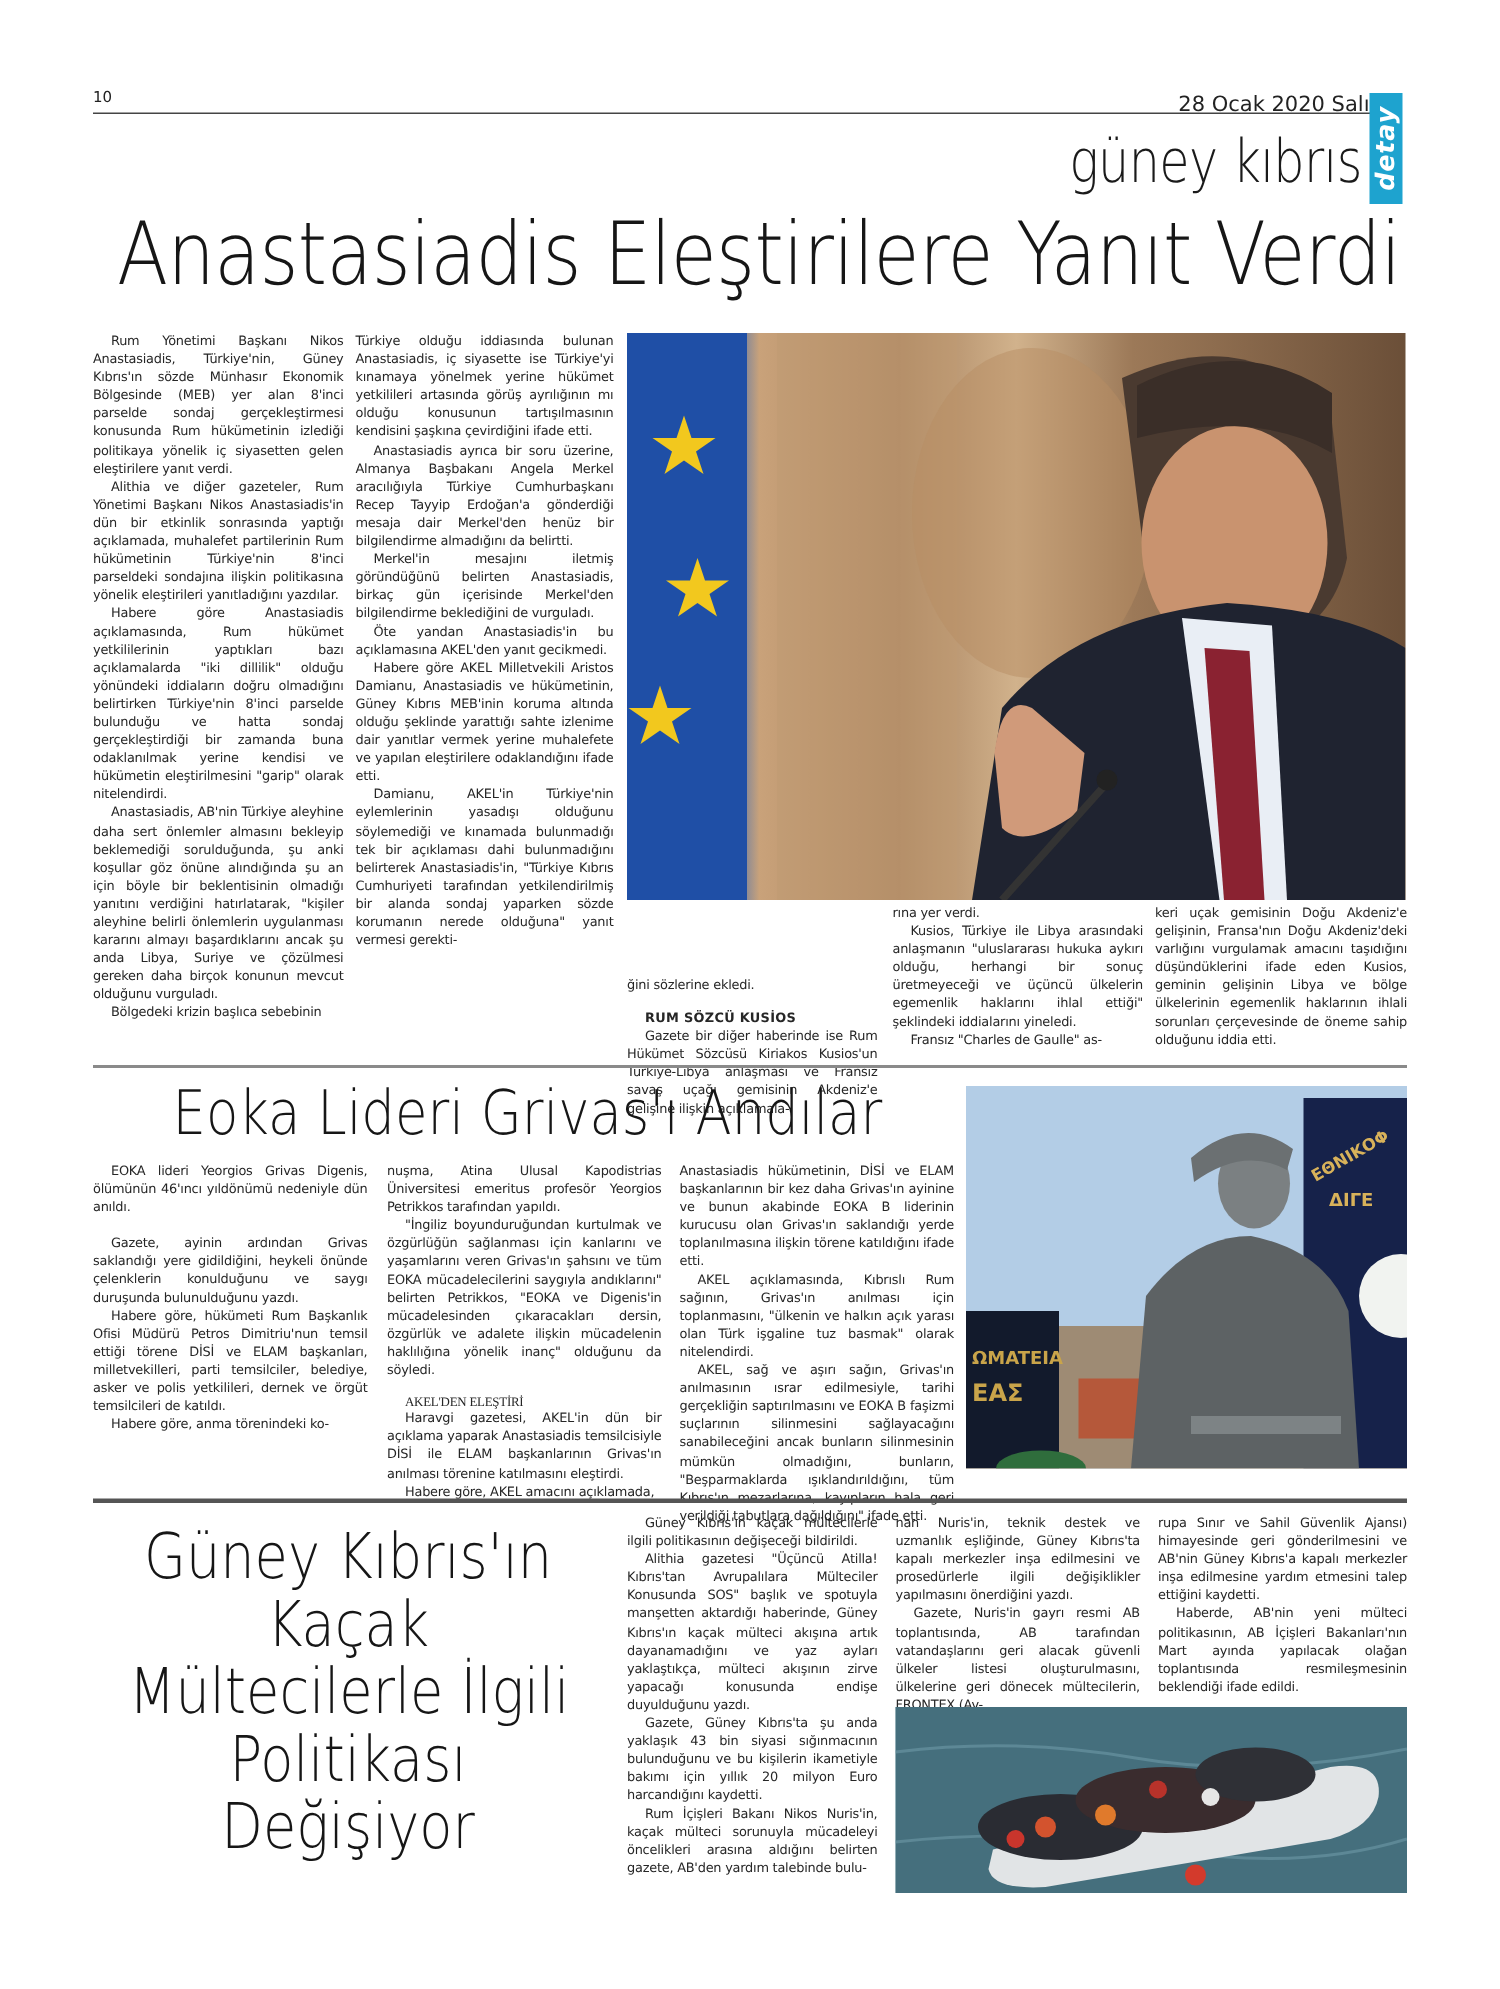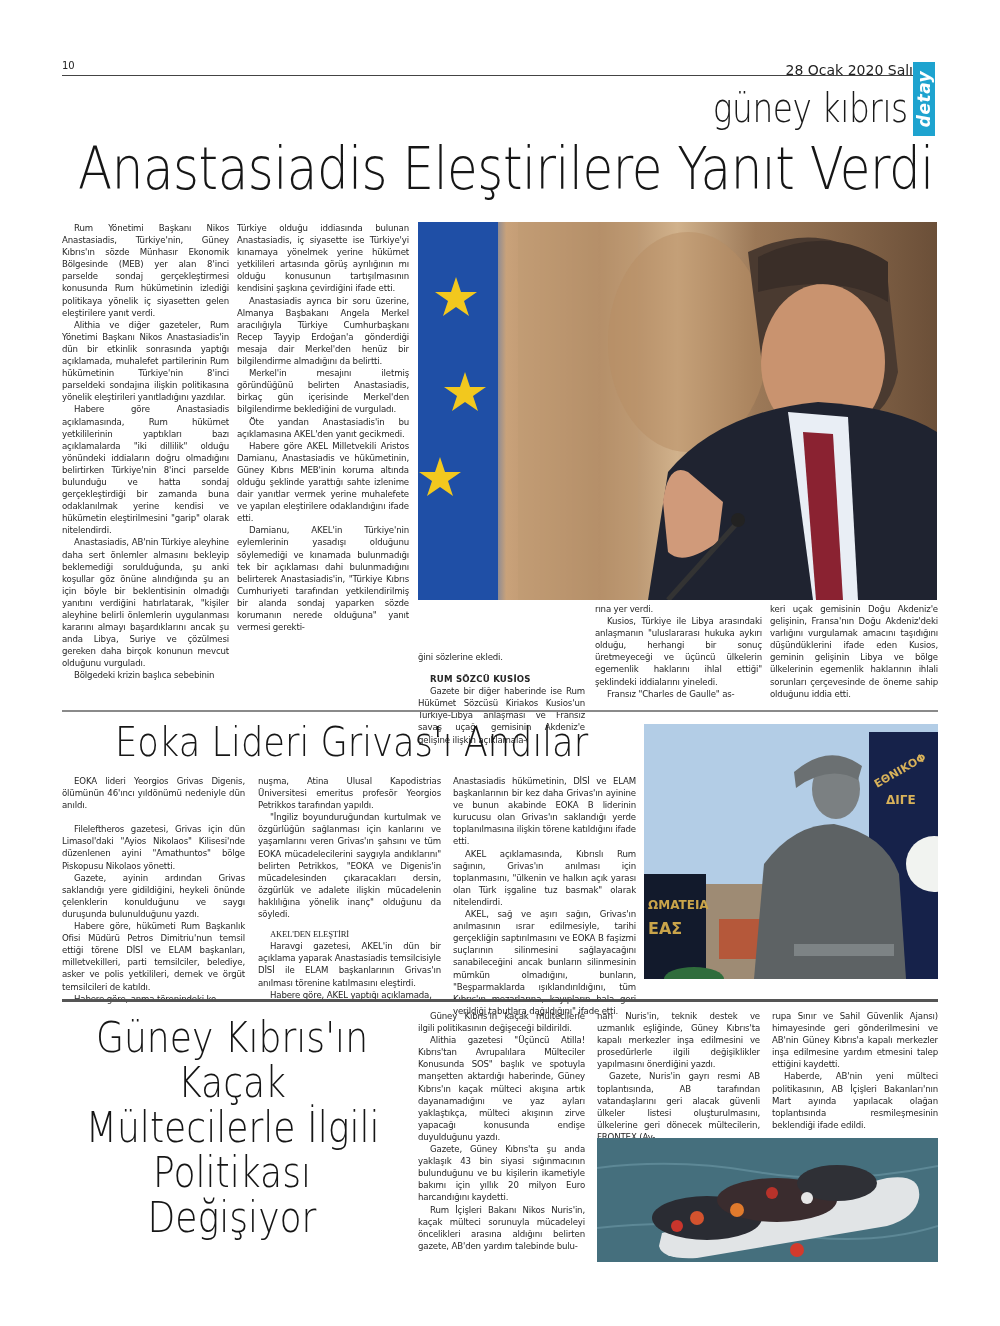--- a/index.html
+++ b/index.html
@@ -104,32 +104,31 @@
   <p class="noindent">keri uçak gemisinin Doğu Akdeniz'e gelişinin, Fransa'nın Doğu Akdeniz'deki varlığını vurgulamak amacını taşıdığını düşündüklerini ifade eden Kusios, geminin gelişinin Libya ve bölge ülkelerinin egemenlik haklarının ihlali sorunları çerçevesinde de öneme sahip olduğunu iddia etti.</p>
 </div>
 
 <div class="abs rule" style="left:62px; top:710px; width:876px;"></div>
 
 <div class="abs headline" style="left:115px; top:722px; font-size:41px; transform:scaleX(0.86);">Eoka Lideri Grivas'ı Andılar</div>
 
 <div class="abs col" style="left:62px; top:775px; width:183px;">
   <p>EOKA lideri Yeorgios Grivas Digenis, ölümünün 46'ıncı yıldönümü nedeniyle dün anıldı.</p>
   <div class="gap"></div>
-  <p>Fileleftheros gazetesi, Grivas için dün Limasol'daki "Ayios Nikolaos" Kilisesi'nde düzenlenen ayini "Amathuntos" bölge Piskopusu Nikolaos yönetti.</p>
   <p>Gazete, ayinin ardından Grivas saklandığı yere gidildiğini, heykeli önünde çelenklerin konulduğunu ve saygı duruşunda bulunulduğunu yazdı.</p>
   <p>Habere göre, hükümeti Rum Başkanlık Ofisi Müdürü Petros Dimitriu'nun temsil ettiği törene DİSİ ve ELAM başkanları, milletvekilleri, parti temsilciler, belediye, asker ve polis yetkilileri, dernek ve örgüt temsilcileri de katıldı.</p>
   <p>Habere göre, anma törenindeki ko-</p>
 </div>
 
 <div class="abs col" style="left:258px; top:775px; width:183px;">
   <p class="noindent">nuşma, Atina Ulusal Kapodistrias Üniversitesi emeritus profesör Yeorgios Petrikkos tarafından yapıldı.</p>
   <p>"İngiliz boyunduruğundan kurtulmak ve özgürlüğün sağlanması için kanlarını ve yaşamlarını veren Grivas'ın şahsını ve tüm EOKA mücadelecilerini saygıyla andıklarını" belirten Petrikkos, "EOKA ve Digenis'in mücadelesinden çıkaracakları dersin, özgürlük ve adalete ilişkin mücadelenin haklılığına yönelik inanç" olduğunu da söyledi.</p>
   <p class="subhead2">AKEL'DEN ELEŞTİRİ</p>
   <p>Haravgi gazetesi, AKEL'in dün bir açıklama yaparak Anastasiadis temsilcisiyle DİSİ ile ELAM başkanlarının Grivas'ın anılması törenine katılmasını eleştirdi.</p>
-  <p>Habere göre, AKEL yaptığı açıklamada,</p>
+  <p>Habere göre, AKEL amacını açıklamada,</p>
 </div>
 
 <div class="abs col" style="left:453px; top:775px; width:183px;">
   <p class="noindent">Anastasiadis hükümetinin, DİSİ ve ELAM başkanlarının bir kez daha Grivas'ın ayinine ve bunun akabinde EOKA B liderinin kurucusu olan Grivas'ın saklandığı yerde toplanılmasına ilişkin törene katıldığını ifade etti.</p>
   <p>AKEL açıklamasında, Kıbrıslı Rum sağının, Grivas'ın anılması için toplanmasını, "ülkenin ve halkın açık yarası olan Türk işgaline tuz basmak" olarak nitelendirdi.</p>
   <p>AKEL, sağ ve aşırı sağın, Grivas'ın anılmasının ısrar edilmesiyle, tarihi gerçekliğin saptırılmasını ve EOKA B faşizmi suçlarının silinmesini sağlayacağını sanabileceğini ancak bunların silinmesinin mümkün olmadığını, bunların, "Beşparmaklarda ışıklandırıldığını, tüm Kıbrıs'ın mezarlarına, kayıpların hala geri verildiği tabutlara dağıldığını" ifade etti.</p>
 </div>
 
 <div class="abs photo photo2" aria-label="grivas-statue-photo">
   <svg width="294" height="255" viewBox="0 0 294 255">

